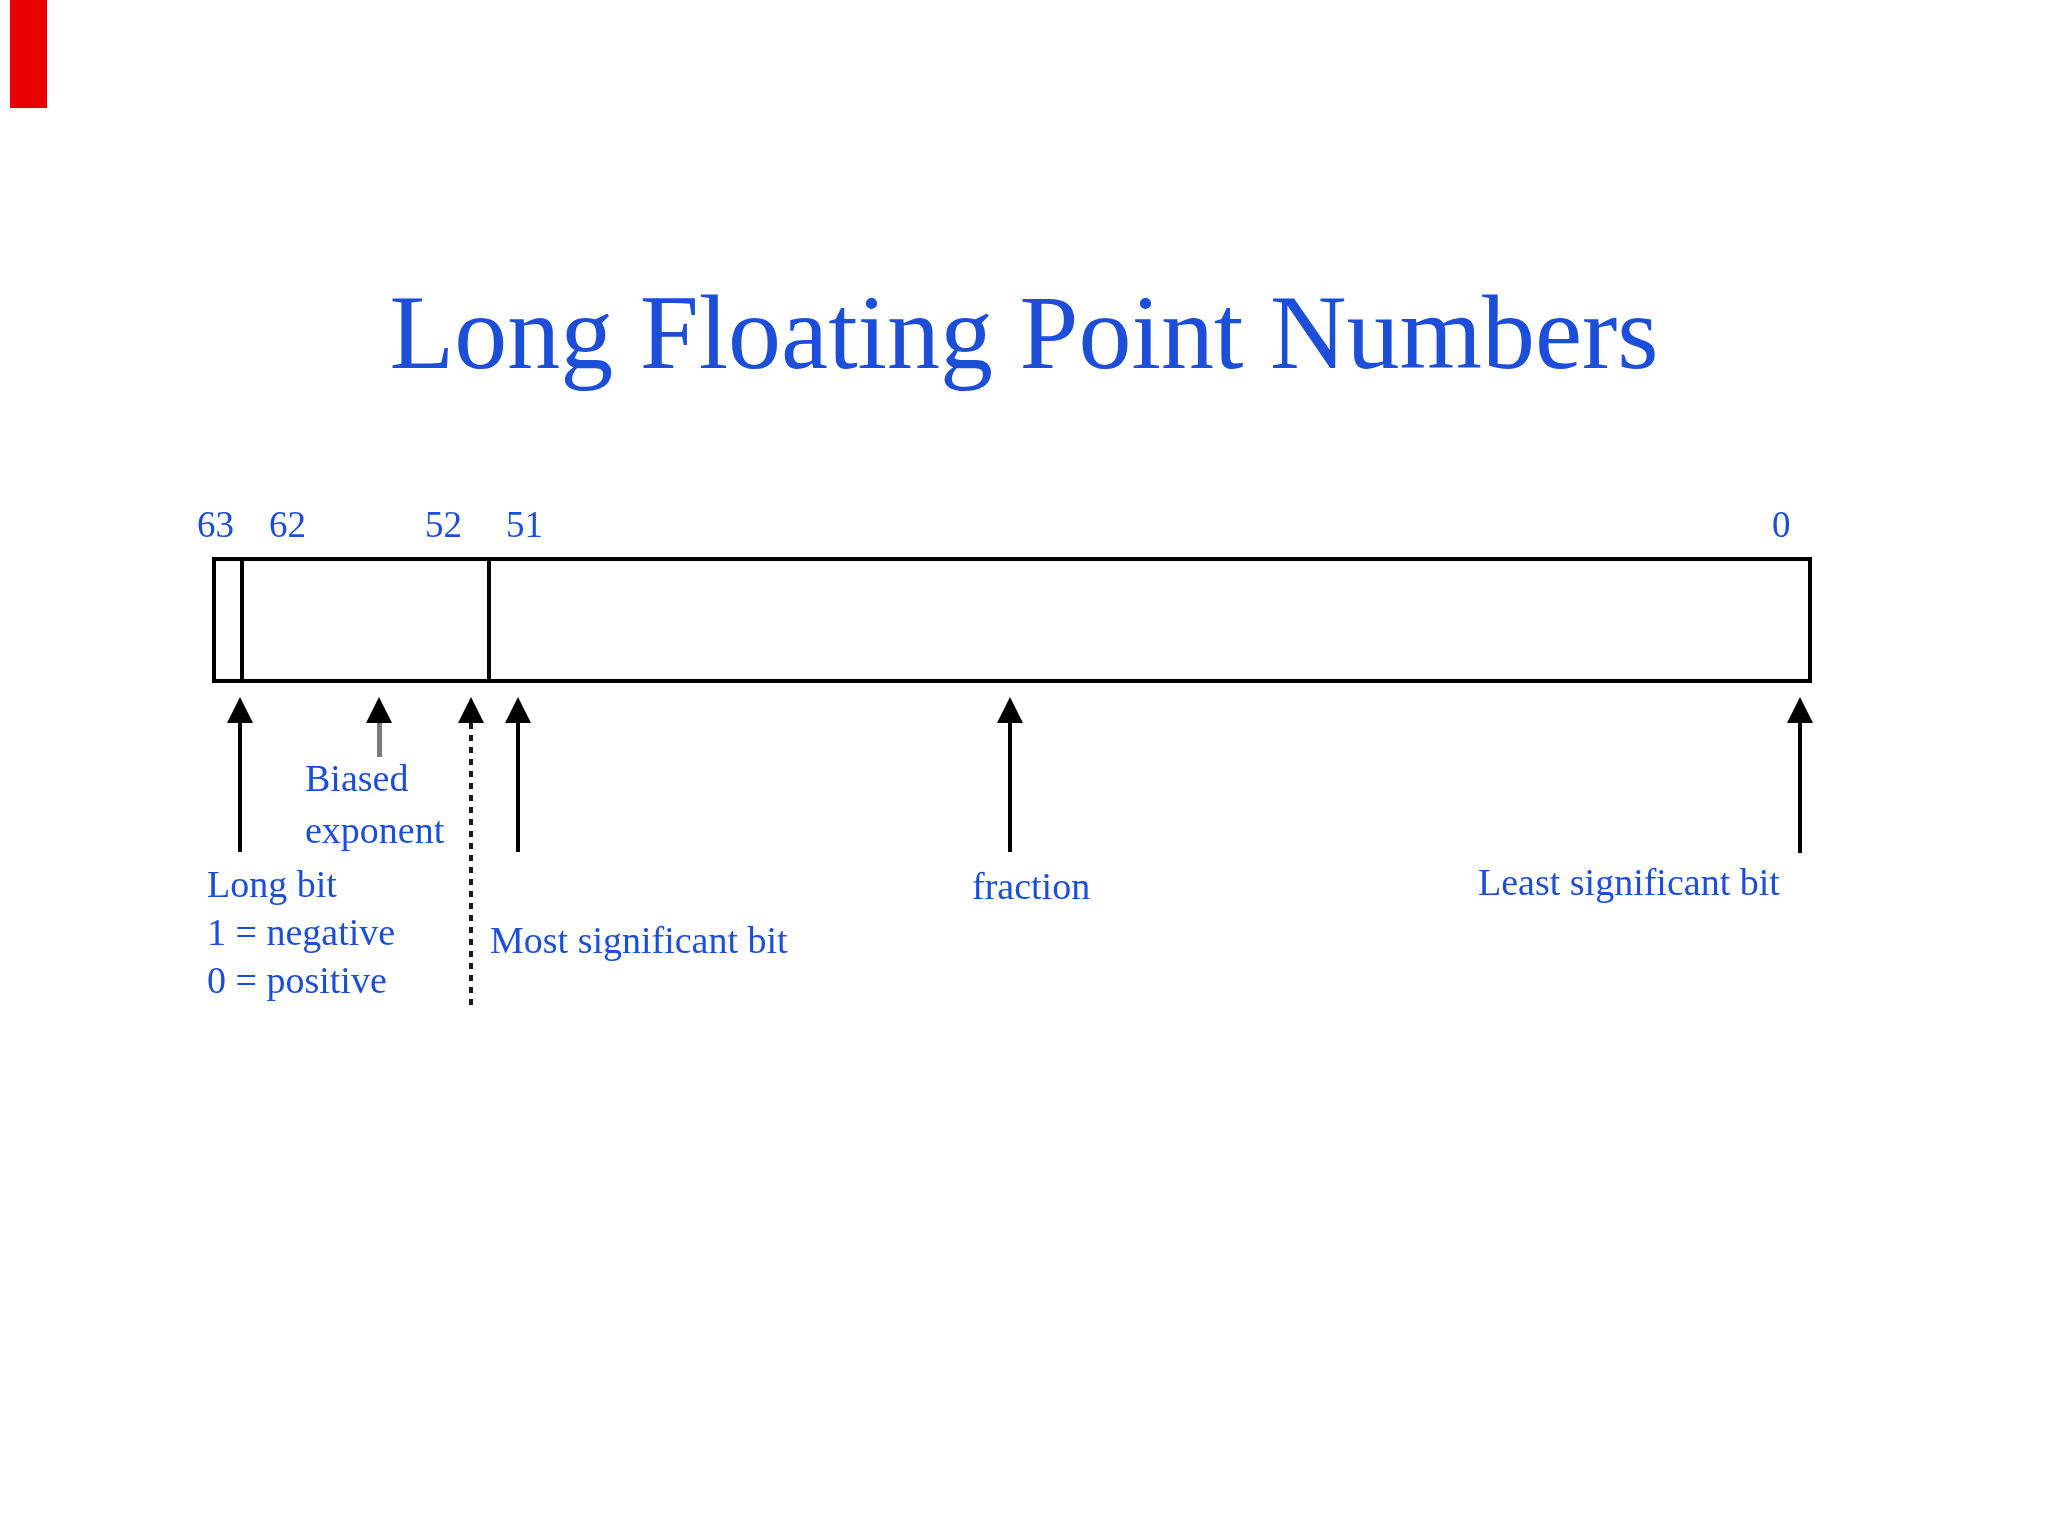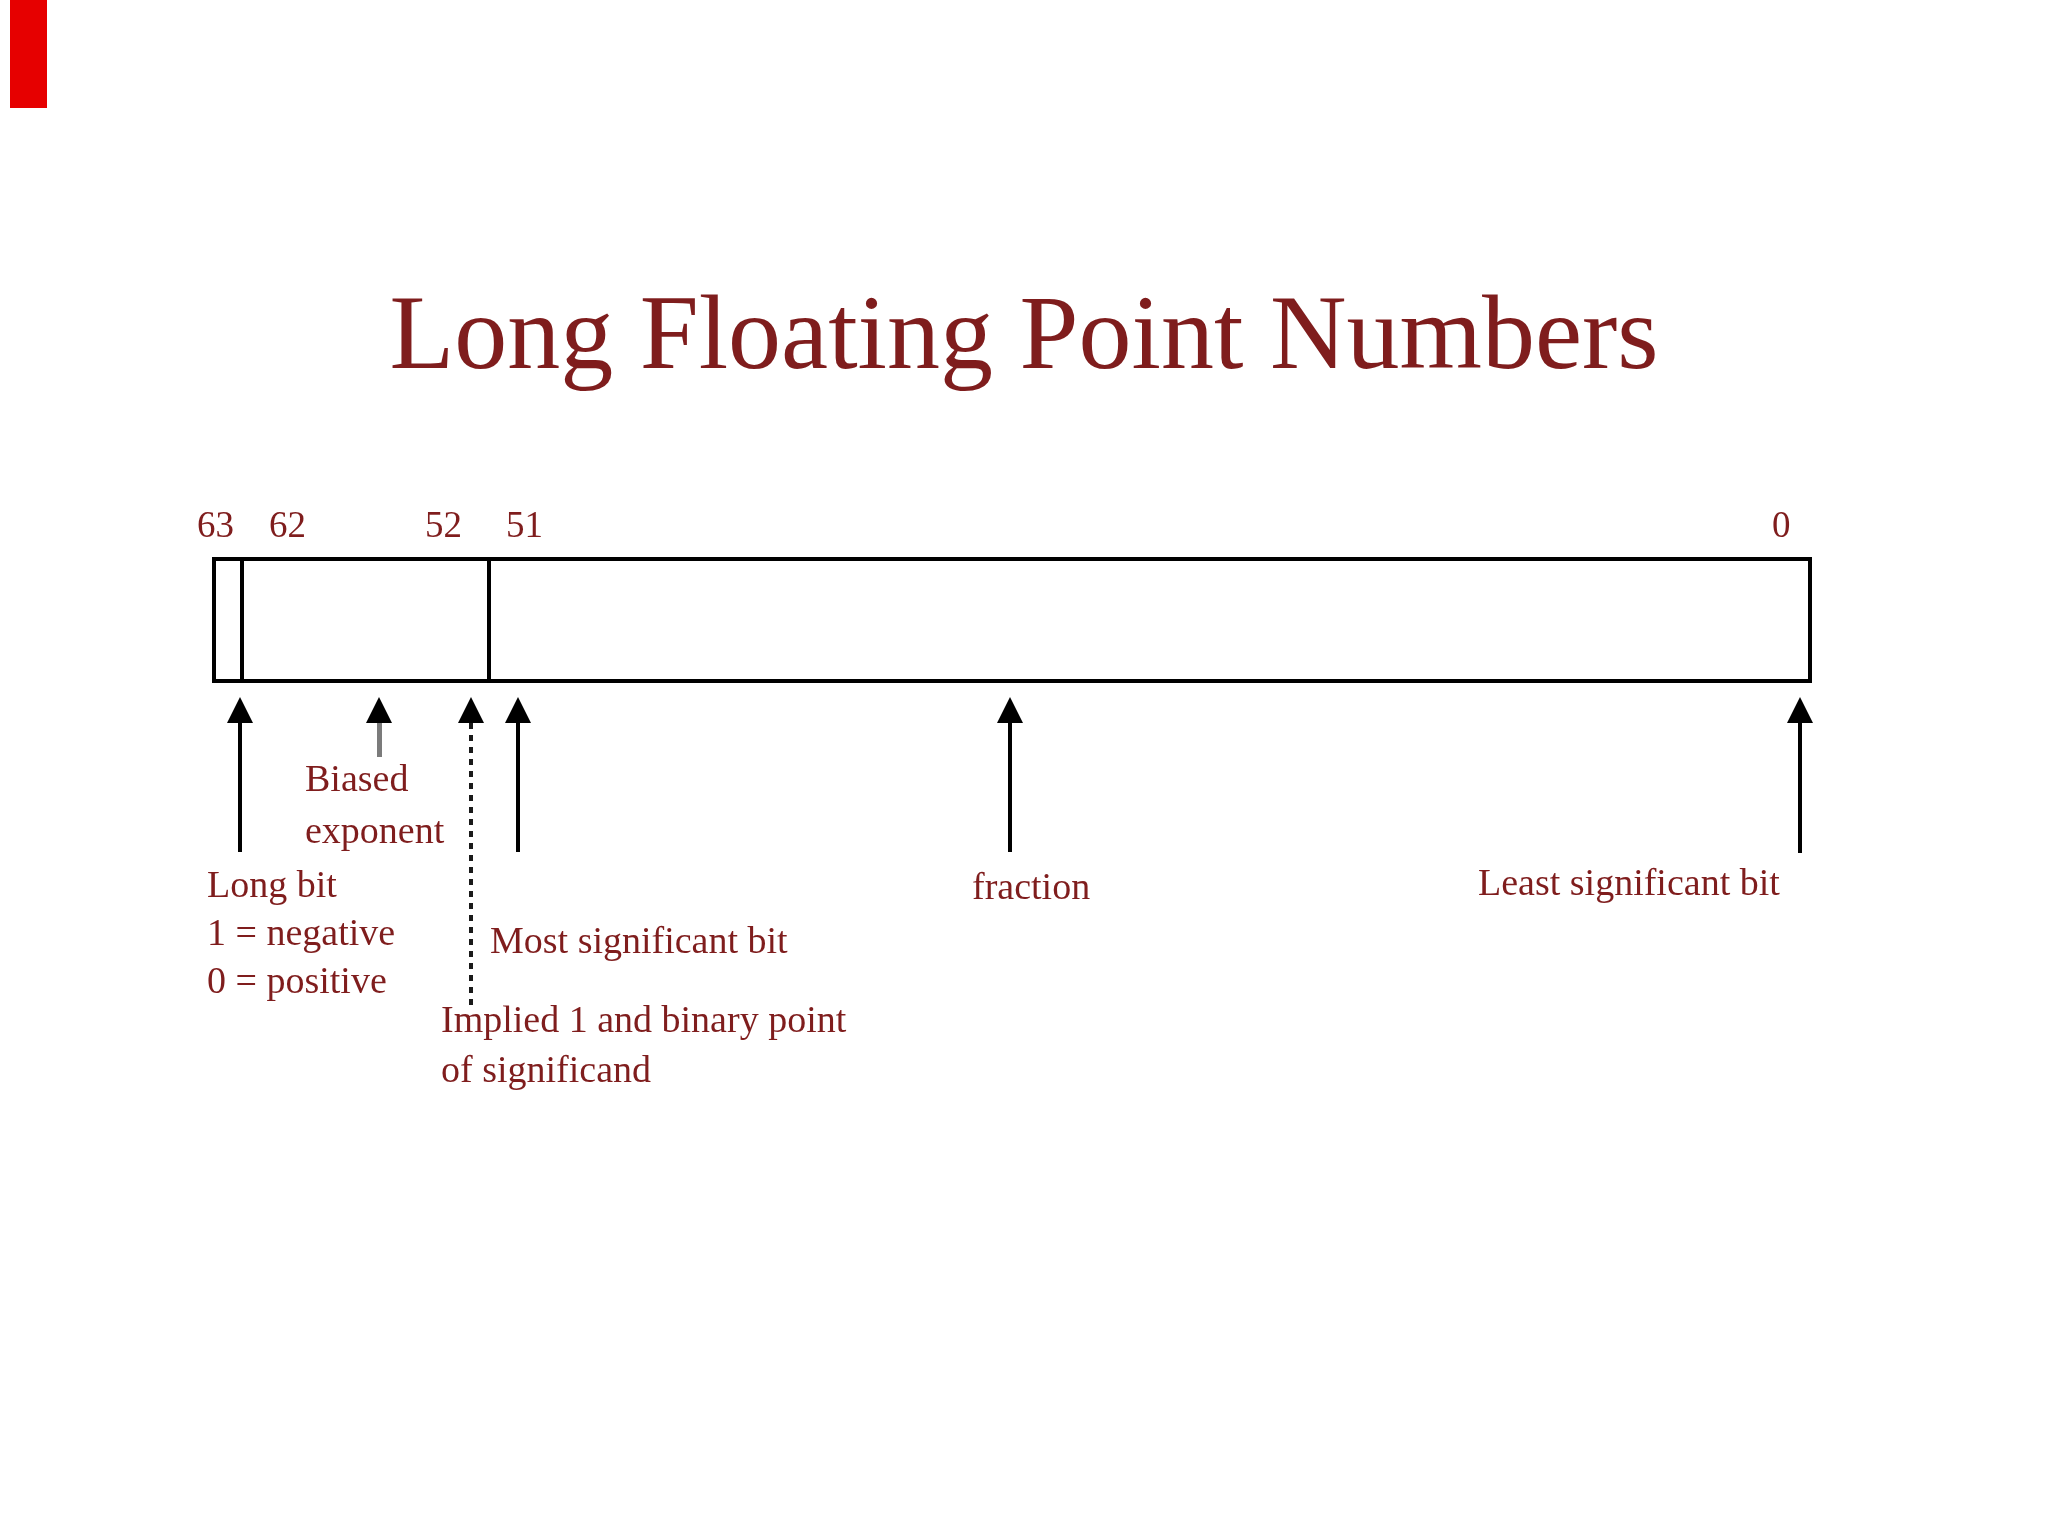--- a/index.html
+++ b/index.html
@@ -3,21 +3,21 @@
 <meta charset="utf-8">
 <style>
   html, body { margin: 0; padding: 0; background: #ffffff; }
   .canvas {
     position: relative;
     width: 2048px;
     height: 1536px;
     background: #ffffff;
     overflow: hidden;
     font-family: "Liberation Serif", "DejaVu Serif", serif;
-    color: #7f1d1d;
+    color: #1d4ed8;
   }
   .red-bar {
     position: absolute;
     left: 10px; top: 0;
     width: 37px; height: 108px;
     background: #e60000;
   }
   .title {
     position: absolute;
     left: 0; top: 272px;
@@ -153,18 +153,14 @@
     <div>1 = negative</div>
     <div>0 = positive</div>
   </div>
 
   <div class="lbl msb">Most significant bit</div>
 
   <div class="lbl fraction">fraction</div>
 
   <div class="lbl lsb">Least significant bit</div>
 
-  <div class="lbl implied">
-    <div>Implied 1 and binary point</div>
-    <div>of significand</div>
-  </div>
 
 </div>
 
 </body></html>

